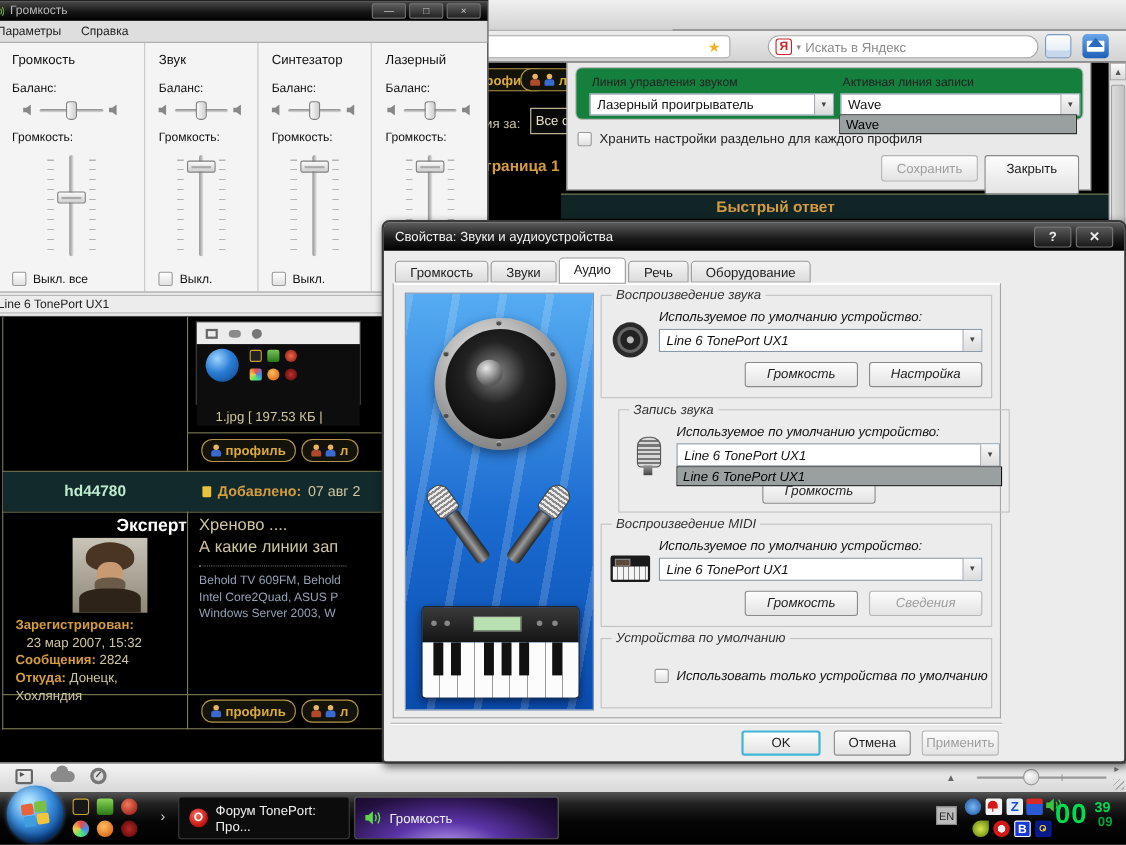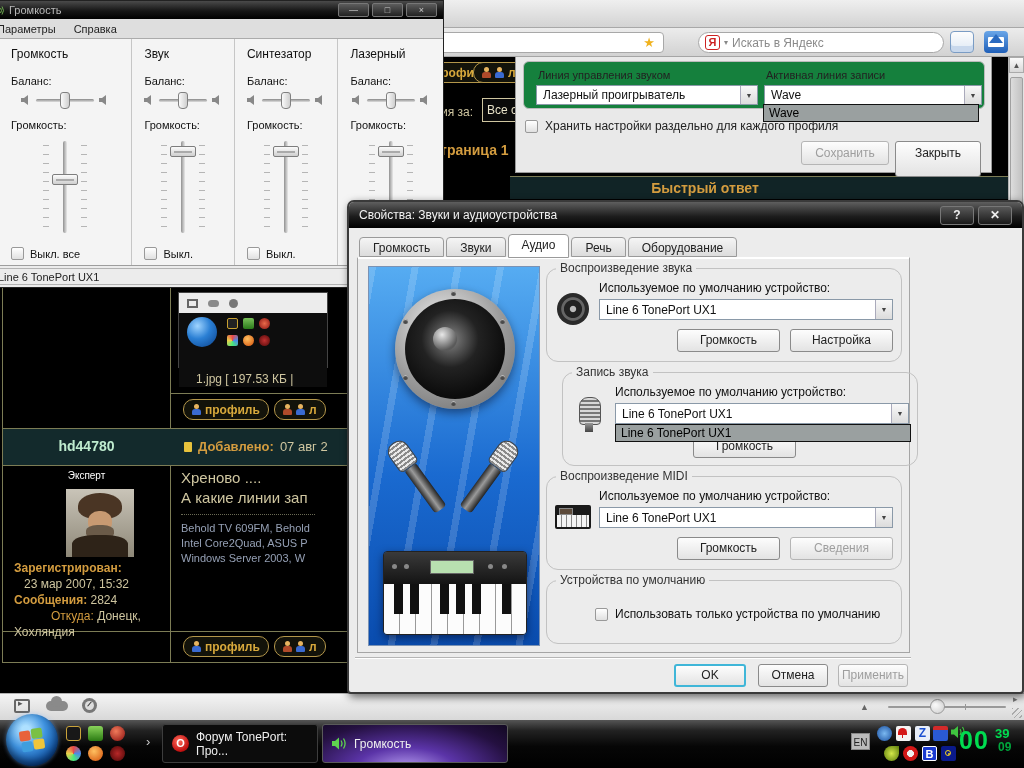--- a/index.html
+++ b/index.html
@@ -142,21 +142,21 @@
     background:linear-gradient(#5f5f5f,#1d1d1d 55%,#000); display:flex; align-items:center; padding:0 10px; }
   .dlg-title .t { color:#f2f2f2; font-size:12px; }
   .dlg-wbtn { width:34px; height:19px; background:linear-gradient(#585858,#1a1a1a); border:1px solid #777;
     border-radius:3px; color:#eee; font-size:12px; font-weight:bold; text-align:center; line-height:17px; }
   .tabs { left:10px; top:33px; height:22px; display:flex; }
   .xtab { padding:3px 13px; font-size:12px; color:#222; background:linear-gradient(#f5f5f5,#dcdcdc);
     border:1px solid #9a9a9a; border-radius:4px 4px 0 0; margin-right:2px; position:relative; top:2px; height:20px; }
   .xtab.active { background:#fff; top:-1px; height:24px; z-index:2; font-size:12px; }
   .page { left:8px; top:55px; width:553px; height:396px; background:#ececec;
     border:1px solid #a5a5a5; border-top:1px solid #fff; box-shadow:inset 0 1px 0 #fff; }
-  .grp { position:absolute; border:1px solid #c2c2c2; border-radius:12px; }
+  .grp { position:absolute; border:1px solid #c2c2c2; border-radius:0;font-style:italic; }
   .grp-leg { position:absolute; top:-8px; left:9px; background:#ececec; padding:0 4px; font-size:12px; color:#333; }
   .dev-label { position:absolute; font-size:12px; color:#111; }
   .list { position:absolute; background:#fff; border:1px solid #111; z-index:5; font-size:12px; color:#000; }
   .list .li { height:16px; line-height:16px; padding:0 5px; white-space:nowrap; overflow:hidden; }
   .list .li.sel { background:#9aa0a0; }
   
   .ico-spk { position:absolute; width:32px; height:32px; border-radius:50%;
     background:radial-gradient(circle at 50% 50%, #bbb 0 12%, #222 16% 38%, #666 42% 50%, #2a2a2a 54% 72%, #999 76% 86%, #555 90%); }
   .ico-mic { position:absolute; width:26px; height:36px; }
   .ico-mic:before { content:""; position:absolute; left:3px; top:0; width:20px; height:26px; border-radius:9px 9px 4px 4px;
@@ -308,33 +308,33 @@
 
   <div class="abs" style="left:3px;top:429px;width:875px;height:36px;background:#132a2c;">
     <div style="position:absolute;left:0;top:9px;width:167px;text-align:center;font-size:14px;font-weight:bold;color:#bfeccf;">hd44780</div>
     <div style="position:absolute;left:181px;top:10px;display:flex;align-items:center;gap:6px;">
       <span class="noteico"></span>
       <span class="forum-gold" style="font-size:13px;font-weight:bold;">Добавлено:</span>
       <span class="forum-text" style="font-size:13px;">07 авг 2</span>
     </div>
   </div>
 
-  <div class="abs" style="left:3px;top:470px;width:167px;text-align:center;color:#fff;font-weight:normal;font-size:10px;">Эксперт</div>
+  <div class="abs" style="left:3px;top:470px;width:167px;text-align:right;color:#fff;font-weight:bold;font-size:16px;">Эксперт</div>
   <div class="abs" style="left:66px;top:489px;width:68px;height:68px;background:linear-gradient(#c9c4b8,#8e8878);overflow:hidden;">
     <div style="position:absolute;left:12px;top:4px;width:44px;height:26px;background:#4a3524;border-radius:50% 50% 40% 40%;"></div>
     <div style="position:absolute;left:22px;top:22px;width:24px;height:22px;background:#c89a72;border-radius:45%;"></div>
     <div style="position:absolute;left:20px;top:36px;width:28px;height:14px;background:#6a5a48;border-radius:40%;"></div>
     <div style="position:absolute;left:6px;top:46px;width:56px;height:22px;background:#2e2318;border-radius:40% 40% 0 0;"></div>
   </div>
   <div class="abs" style="left:14px;top:560px;width:150px;font-size:12px;line-height:16px;">
     <div><span class="forum-gold" style="font-weight:bold;">Зарегистрирован:</span></div>
     <div class="forum-text" style="padding-left:10px;">23 мар 2007, 15:32</div>
     <div><span class="forum-gold" style="font-weight:bold;">Сообщения:</span>
       <span class="forum-text">2824</span></div>
-    <div><span class="forum-gold" style="font-weight:normal;margin-left:37px;">Откуда:</span>
+    <div><span class="forum-gold" style="font-weight:bold;">Откуда:</span>
       <span class="forum-text">Донецк,</span></div>
     <div class="forum-text">Хохляндия</div>
   </div>
 
   <div class="abs forum-text" style="left:181px;top:468px;font-size:15px;line-height:20px;">
     <div>Хреново ....</div>
     <div>А какие линии зап</div>
   </div>
   <div class="abs dotted" style="left:181px;top:514px;width:134px;"></div>
   <div class="abs sig" style="left:181px;top:521px;">

